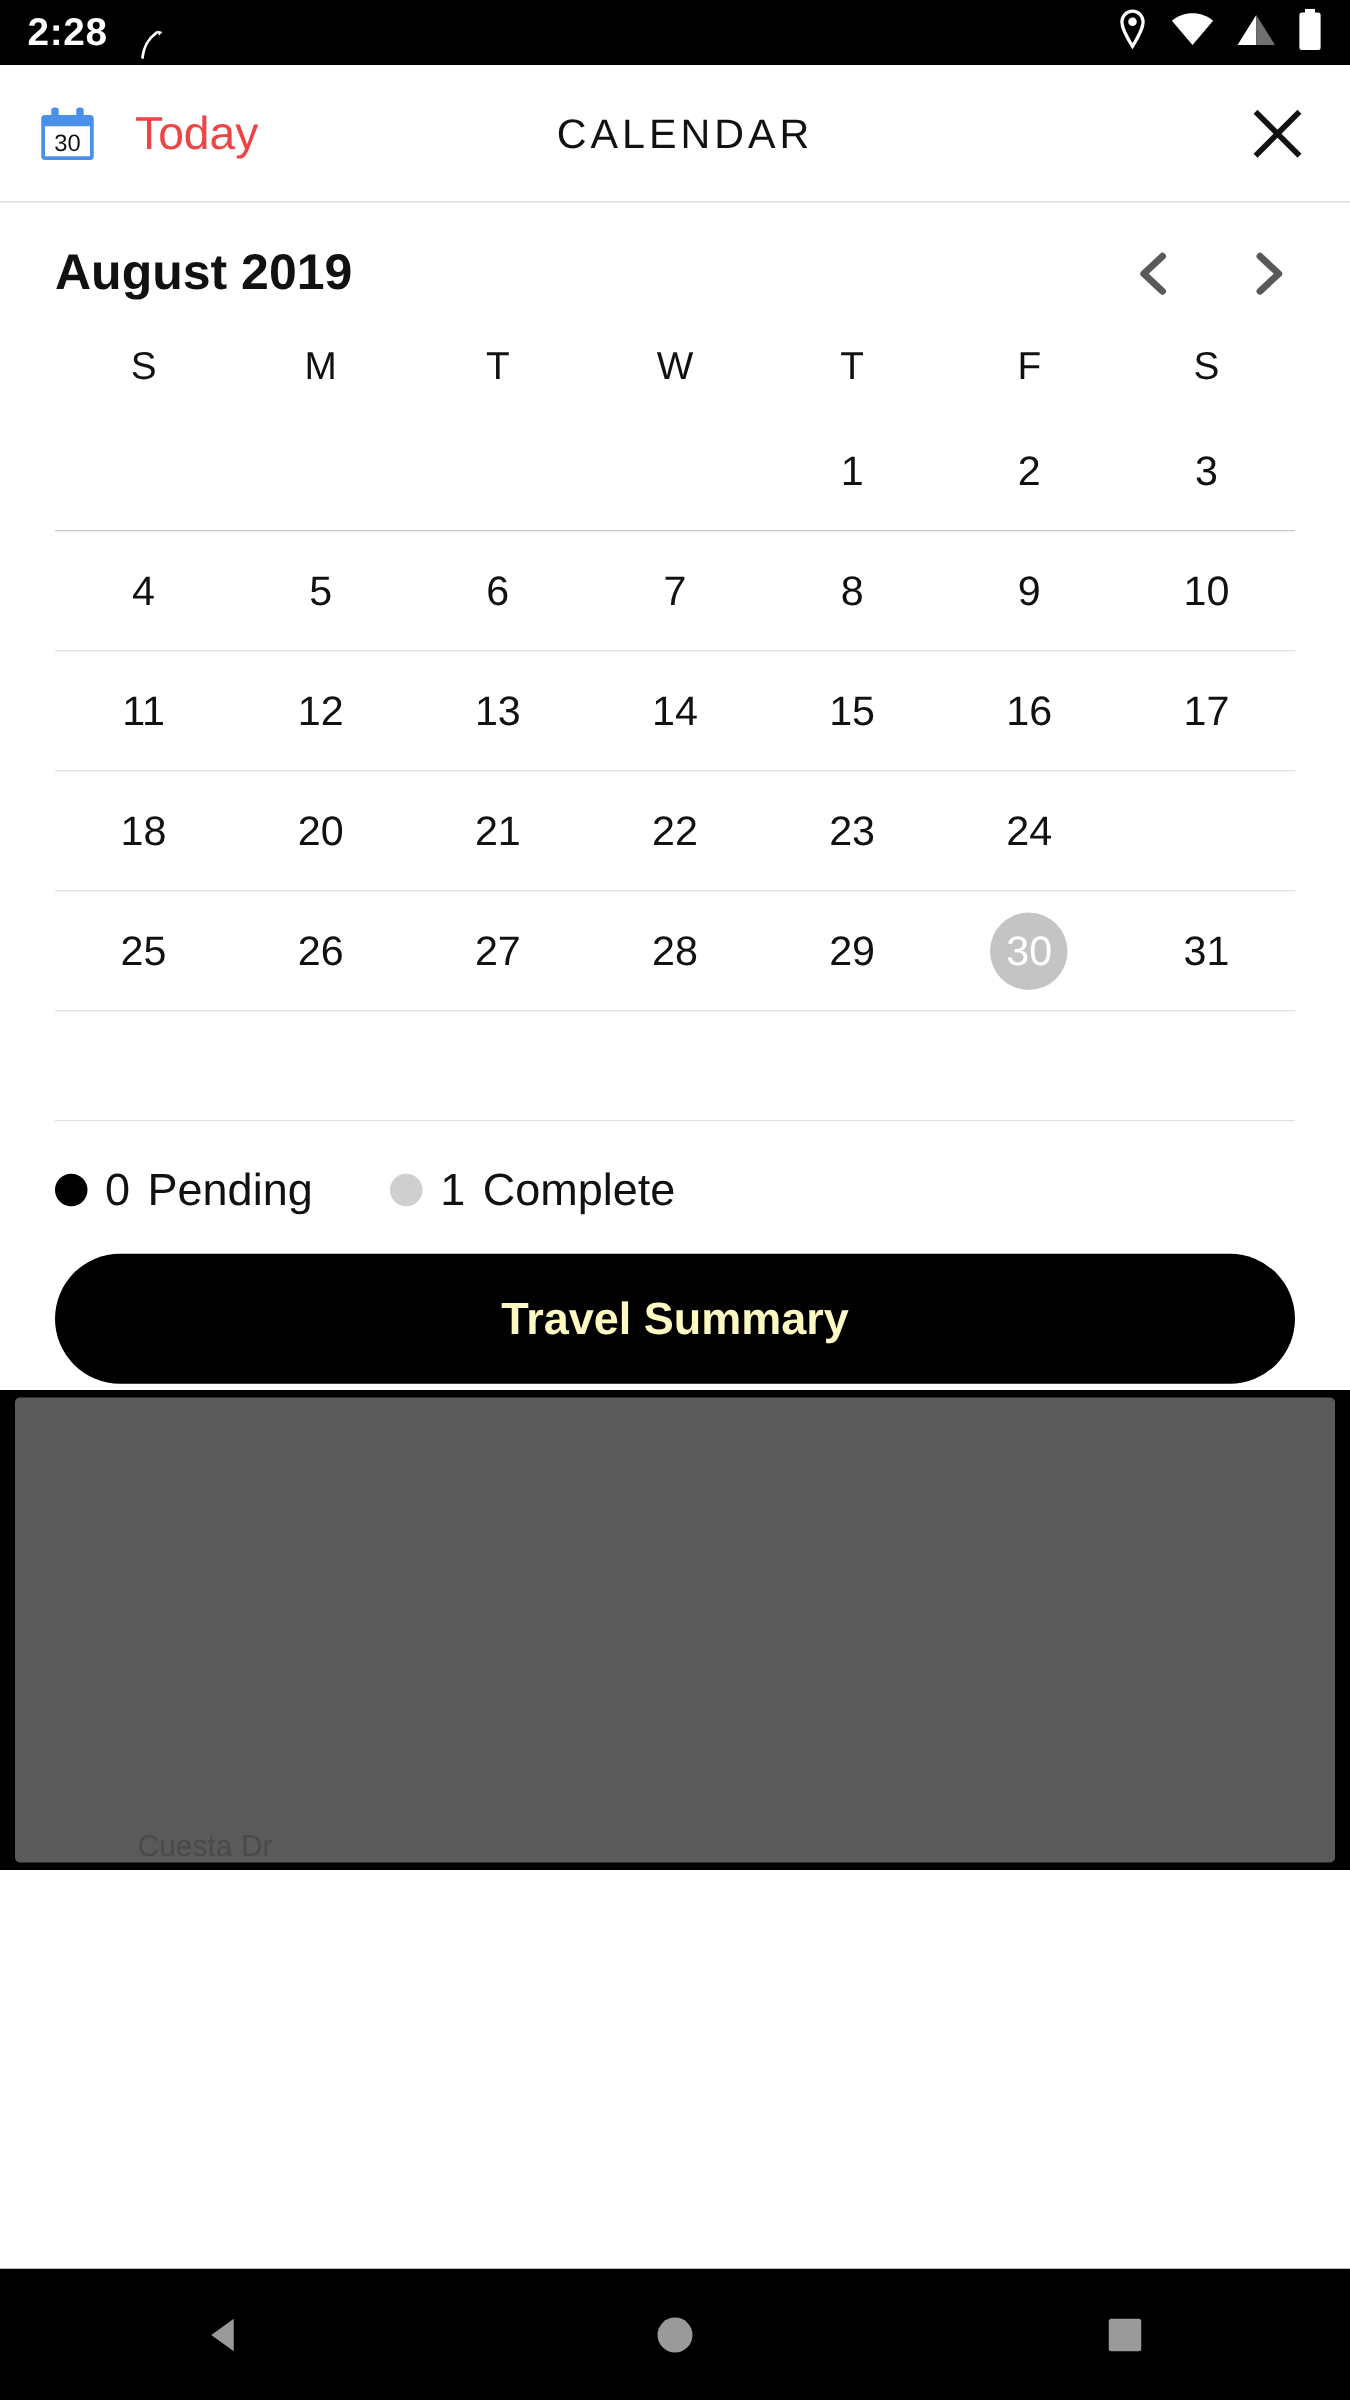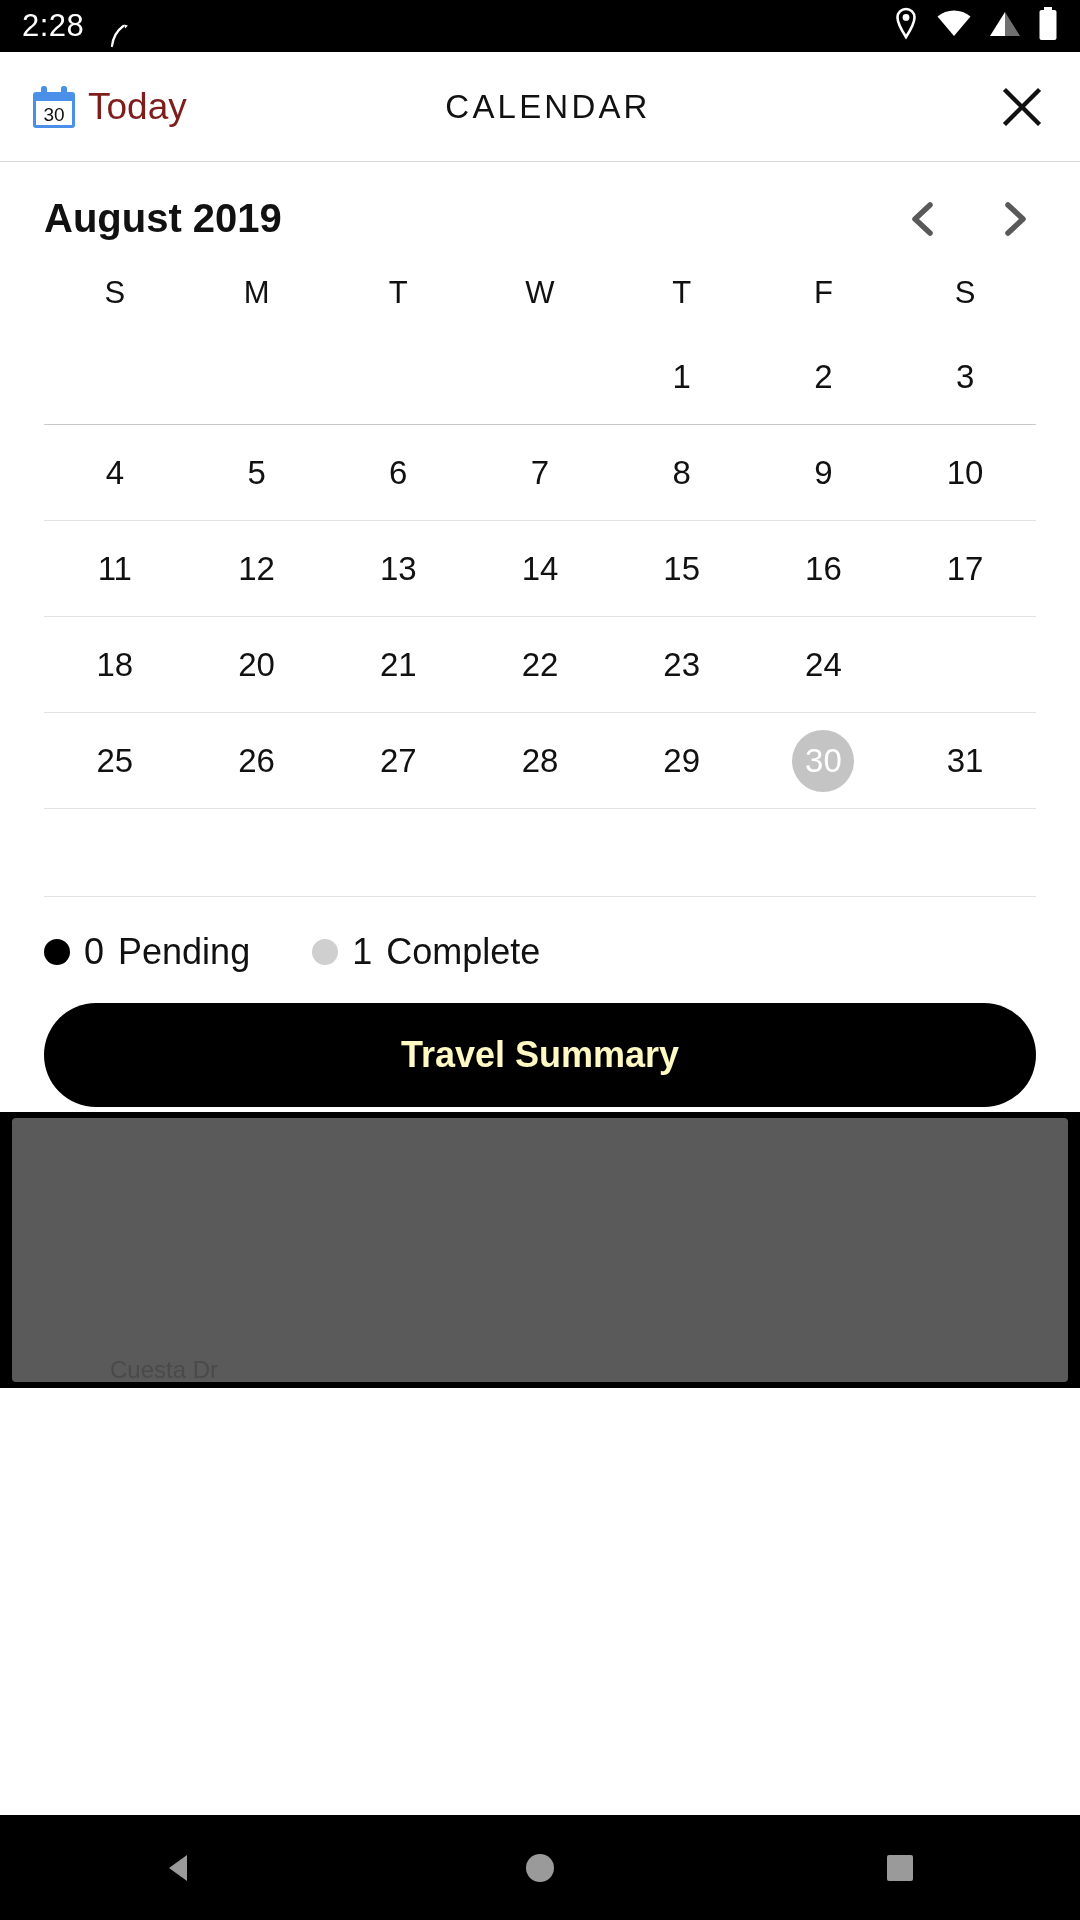--- a/index.html
+++ b/index.html
@@ -9,32 +9,32 @@
     background:#000;
     overflow:hidden;
   }
   .phone { position:relative; width:1080px; height:1920px; background:#ffffff; }
 
   
   .statusbar {
     height:52px; background:#000; display:flex; align-items:center;
     padding:0 22px; color:#fff;
   }
-  .sb-time { font-size:31px; font-weight:400; letter-spacing:.5px; margin-right:22px; }
+  .sb-time { font-size:31px; font-weight:700; letter-spacing:.5px; margin-right:22px; }
   .sb-icons-left { display:flex; align-items:center; gap:22px;flex-direction:column; }
   .sb-right { margin-left:auto; display:flex; align-items:center; gap:16px; }
   .sb-ico { display:block; }
 
   
   .header {
     height:110px; background:#fff; display:flex; align-items:center;
     padding:0 30px; position:relative; border-bottom:1px solid #d8d8d8;
   }
   .cal-badge { width:48px; height:48px; position:relative; flex:0 0 auto; }
-  .today-label { font-size:37px; color:#7f1d1d; margin-left:10px; font-weight:400; }
+  .today-label { font-size:37px; color:#ef4444; margin-left:30px; font-weight:400; }
   .header-title {
     position:absolute; left:16px; right:0; text-align:center;
     font-size:33px; letter-spacing:3.2px; color:#111; font-weight:500;
     pointer-events:none;
   }
   .close-btn {
     margin-left:auto; width:56px; height:56px; position:relative; z-index:2;
     display:flex; align-items:center; justify-content:center;
   }
 
@@ -76,21 +76,21 @@
   
   .actions { display:flex; padding:30px 44px 0 44px; gap:42px; }
   .pill-btn {
     flex:1; height:104px; border-radius:52px; background:#000; color:#fef9c3;
     display:flex; align-items:center; justify-content:center;
     font-size:36px; font-weight:700; border:none;
   }
 
   
   .backdrop {
-    position:absolute; left:0; right:0; top:1112px; height:276px;
+    position:absolute; left:0; right:0; top:1112px; height:384px;
     background:#000;
   }
   .backdrop-inner {
     position:absolute; left:12px; right:12px; top:6px; bottom:6px;
     background:#5a5a5a; border-radius:4px;
   }
   .backdrop-ghost {
     position:absolute; font-size:24px; color:#4a4a4a; font-family:"Liberation Sans",sans-serif;
   }
 

